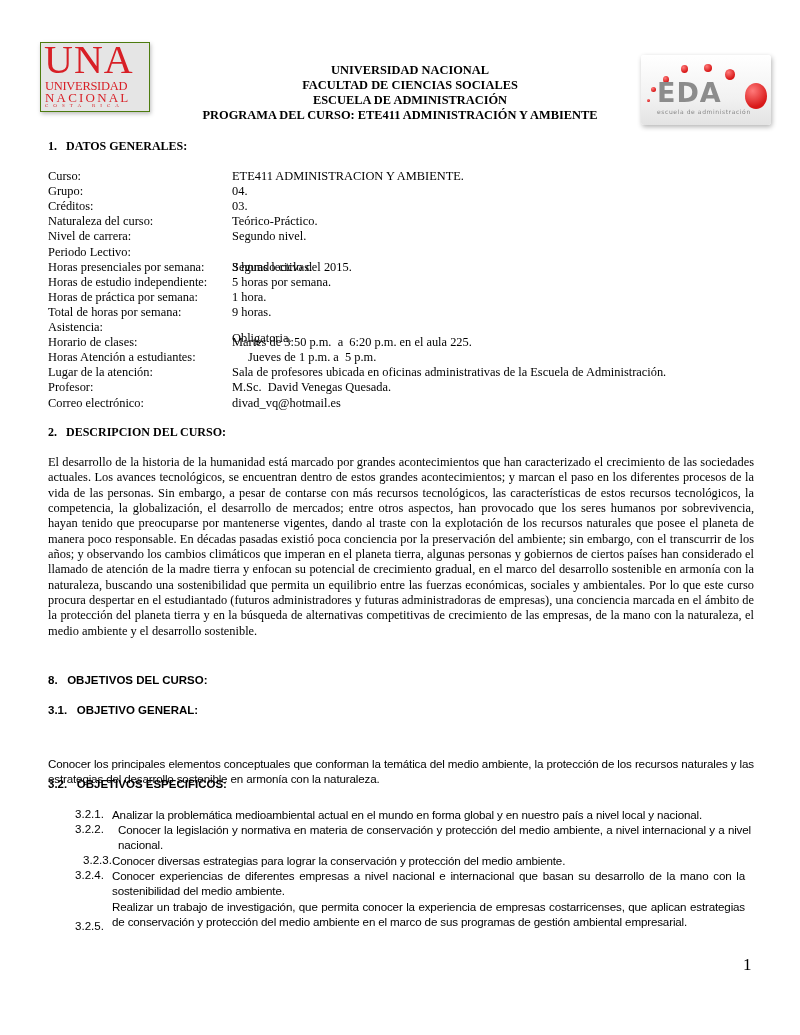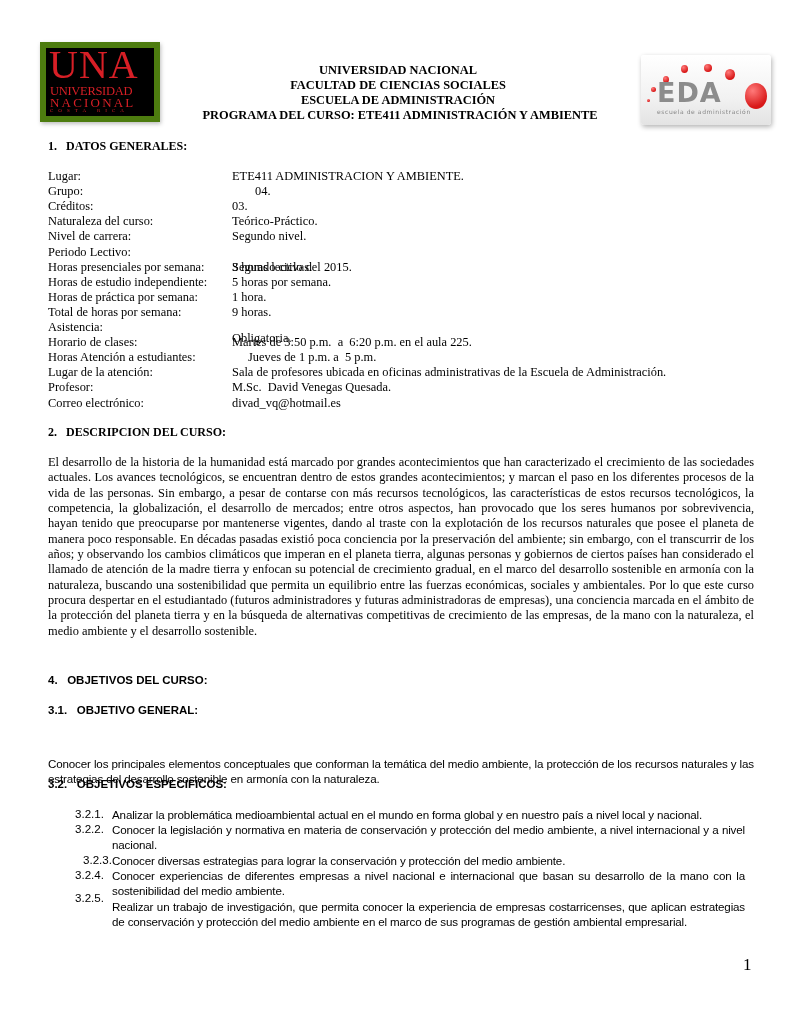--- a/index.html
+++ b/index.html
@@ -1,36 +1,36 @@
 <!DOCTYPE html>
 <html><head>
 <meta charset="utf-8">
 <style>
   html, body { margin: 0; padding: 0; background: #ffffff; }
   body { width: 800px; height: 1035px; position: relative; overflow: hidden;
          font-family: "Liberation Serif", "DejaVu Serif", serif; color: #000; font-size: 12.4px; }
   .abs { position: absolute; }
   
-  .una-logo { left: 40px; top: 42px; width: 108px; height: 68px; background: #000000;
-    box-shadow: 1px 2px 4px rgba(0,0,0,0.25); border: 6px solid #4d7c0f; overflow: hidden; }
+  .una-logo { left: 40px; top: 42px; width: 108px; height: 68px; background: #e5e5e5;
+    box-shadow: 1px 2px 4px rgba(0,0,0,0.25); border: 1px solid #4d7c0f; overflow: hidden; }
   .una-logo .una-big { position: absolute; left: 3px; top: -3px; font-size: 40px; color: #d81f26;
     font-family: "Liberation Serif", serif; letter-spacing: 1px; line-height: 40px; }
   .una-logo .una-univ { position: absolute; left: 4px; top: 37px; font-size: 12.5px; color: #d81f26; line-height: 13px; letter-spacing: -0.3px; }
   .una-logo .una-nac { position: absolute; left: 4px; top: 48px; font-size: 13px; color: #d81f26; line-height: 13px; letter-spacing: 2.2px; }
   .una-logo .una-cr { position: absolute; left: 4px; top: 60px; font-size: 5px; color: #d81f26; line-height: 6px; letter-spacing: 5px; }
   
   .eda-logo { left: 641px; top: 55px; width: 130px; height: 70px;
     background: linear-gradient(180deg, #ffffff 0%, #f2f2f2 60%, #e3e3e3 100%);
     box-shadow: 1px 2px 5px rgba(0,0,0,0.3); border-radius: 3px; }
   .dot { position: absolute; border-radius: 50%; background: radial-gradient(circle at 35% 30%, #ff7a7a, #d81818 70%); }
   .eda-text { position: absolute; left: 16px; top: 23px; font-family: "DejaVu Sans", sans-serif; font-size: 27px; font-weight: bold;
     color: #8c8c8c; letter-spacing: 1px; line-height: 30px; }
   .eda-sub { position: absolute; left: 16px; top: 53px; font-family: "DejaVu Sans", sans-serif; font-size: 6px; color: #888; letter-spacing: 0.6px; }
   
-  .hdr { left: 148px; width: 500px; text-align: center; font-weight: bold; font-size: 12.4px; line-height: 15px; }
+  .hdr { left: 160px; width: 500px; text-align: center; font-weight: bold; font-size: 12.4px; line-height: 15px; }
   .sec { font-weight: bold; font-size: 12px; left: 48px; }
   .row-l { left: 48px; }
   .row-v { left: 232px; }
   .para { left: 48px; width: 706px; text-align: justify; line-height: 15.35px; text-align-last: left; }
   .obj-num { left: 75px; }
   .obj-txt { left: 112px; width: 633px; text-align: justify; line-height: 15.35px; }
   .cond { font-family: "Liberation Sans", sans-serif; font-stretch: condensed; }
   .pagenum { left: 743px; top: 955px; font-size: 17px; }
 </style>
 </head>
@@ -56,24 +56,24 @@
 </div>
 
 <div class="abs hdr" style="top:63px;">UNIVERSIDAD NACIONAL</div>
 <div class="abs hdr" style="top:78px;">FACULTAD DE CIENCIAS SOCIALES</div>
 <div class="abs hdr" style="top:93px;">ESCUELA DE ADMINISTRACIÓN</div>
 <div class="abs hdr" style="top:108px; left:100px; width:600px;">PROGRAMA DEL CURSO: ETE411 ADMINISTRACIÓN Y AMBIENTE</div>
 
 <div class="abs sec" style="top:139px; white-space:pre;">1.   DATOS GENERALES:</div>
 
 <div id="rows">
-    <div class="abs row-l" style="top: 169px;">Lugar:</div>
+    <div class="abs row-l" style="top: 169px;">Curso:</div>
     <div class="abs row-v" style="top: 169px; white-space: pre;">ETE411 ADMINISTRACION Y AMBIENTE.</div>
     <div class="abs row-l" style="top: 184.1px;">Grupo:</div>
-    <div class="abs row-v" style="top: 184.1px; white-space: pre; margin-left: 23px;">04.</div>
+    <div class="abs row-v" style="top: 184.1px; white-space: pre;">04.</div>
     <div class="abs row-l" style="top: 199.2px;">Créditos:</div>
     <div class="abs row-v" style="top: 199.2px; white-space: pre;">03.</div>
     <div class="abs row-l" style="top: 214.3px;">Naturaleza del curso:</div>
     <div class="abs row-v" style="top: 214.3px; white-space: pre;">Teórico-Práctico.</div>
     <div class="abs row-l" style="top: 229.4px;">Nivel de carrera:</div>
     <div class="abs row-v" style="top: 229.4px; white-space: pre;">Segundo nivel.</div>
     <div class="abs row-l" style="top: 244.5px;">Periodo Lectivo:</div>
     <div class="abs row-v" style="top: 244.5px; white-space: pre; margin-top: 15px;">Segundo ciclo del 2015.</div>
     <div class="abs row-l" style="top: 259.6px;">Horas presenciales por semana:</div>
     <div class="abs row-v" style="top: 259.6px; white-space: pre;">3 horas lectivas.</div>
@@ -93,31 +93,31 @@
     <div class="abs row-v" style="top: 365.3px; white-space: pre;">Sala de profesores ubicada en oficinas administrativas de la Escuela de Administración.</div>
     <div class="abs row-l" style="top: 380.4px;">Profesor:</div>
     <div class="abs row-v" style="top: 380.4px; white-space: pre;">M.Sc.  David Venegas Quesada.</div>
     <div class="abs row-l" style="top: 395.5px;">Correo electrónico:</div>
     <div class="abs row-v" style="top: 395.5px; white-space: pre;">divad_vq@hotmail.es</div>
   </div>
 
 <div class="abs sec" style="top:425px; white-space:pre;">2.   DESCRIPCION DEL CURSO:</div>
 <div class="abs para" style="top:455px;">El desarrollo de la historia de la humanidad está marcado por grandes acontecimientos que han caracterizado el crecimiento de las sociedades actuales. Los avances tecnológicos, se encuentran dentro de estos grandes acontecimientos; y marcan el paso en los diferentes procesos de la vida de las personas. Sin embargo, a pesar de contarse con más recursos tecnológicos, las características de estos recursos tecnológicos, la competencia, la globalización, el desarrollo de mercados; entre otros aspectos, han provocado que los seres humanos por sobrevivencia, hayan tenido que preocuparse por mantenerse vigentes, dando al traste con la explotación de los recursos naturales que posee el planeta de manera poco responsable. En décadas pasadas existió poca conciencia por la preservación del ambiente; sin embargo, con el transcurrir de los años; y observando los cambios climáticos que imperan en el planeta tierra, algunas personas y gobiernos de ciertos países han considerado el llamado de atención de la madre tierra y enfocan su potencial de crecimiento gradual, en el marco del  desarrollo sostenible en armonía con la naturaleza, buscando una sostenibilidad que permita un equilibrio entre las fuerzas económicas, sociales y ambientales. Por lo que este curso procura despertar en el estudiantado (futuros administradores y futuras administradoras de empresas), una conciencia marcada en el ámbito de la protección del planeta tierra y en la búsqueda de alternativas competitivas de crecimiento de las empresas, de la mano con la naturaleza, el medio ambiente y el desarrollo sostenible.</div>
 
-<div class="abs sec cond" style="top:674px; white-space:pre; font-size:11.5px;">4.   OBJETIVOS DEL CURSO:</div>
+<div class="abs sec cond" style="top:674px; white-space:pre; font-size:11.5px;">8.   OBJETIVOS DEL CURSO:</div>
 <div class="abs sec cond" style="top:704px; white-space:pre; font-size:11.5px;text-align:right;">3.1.   OBJETIVO GENERAL:</div>
 <div class="abs para cond" style="top:756px; font-size:11.6px; letter-spacing:-0.15px;">Conocer los principales elementos conceptuales que conforman la temática del medio ambiente, la protección de los recursos naturales y las estrategias del desarrollo sostenible en armonía con la naturaleza.</div>
 <div class="abs sec cond" style="top:778px; white-space:pre; font-size:11.5px;">3.2.   OBJETIVOS ESPECIFICOS:</div>
 
 <div id="objs">
     <div class="abs obj-num cond" style="top: 807px; font-size: 11.6px;">3.2.1.</div>
     <div class="abs obj-txt cond" style="top: 807px; font-size: 11.6px; letter-spacing: -0.15px;">Analizar la problemática medioambiental actual en el mundo en forma global y en nuestro país a nivel local y nacional.</div>
     <div class="abs obj-num cond" style="top: 822px; font-size: 11.6px;">3.2.2.</div>
-    <div class="abs obj-txt cond" style="top: 822px; font-size: 11.6px; letter-spacing: -0.15px;">Conocer la legislación y normativa en materia de conservación y protección del medio ambiente, a nivel internacional y a nivel nacional.</div>
+    <div class="abs obj-txt cond" style="top: 822px; font-size: 11.6px; letter-spacing: -0.15px; margin-left: 6px;">Conocer la legislación y normativa en materia de conservación y protección del medio ambiente, a nivel internacional y a nivel nacional.</div>
     <div class="abs obj-num cond" style="top: 853px; font-size: 11.6px; margin-left: 8px;">3.2.3.</div>
     <div class="abs obj-txt cond" style="top: 853px; font-size: 11.6px; letter-spacing: -0.15px;">Conocer diversas estrategias para lograr la conservación y protección del medio ambiente.</div>
     <div class="abs obj-num cond" style="top: 868px; font-size: 11.6px;">3.2.4.</div>
     <div class="abs obj-txt cond" style="top: 868px; font-size: 11.6px; letter-spacing: -0.15px;">Conocer experiencias de diferentes empresas a nivel nacional  e internacional que basan su desarrollo de la mano con la sostenibilidad del medio ambiente.</div>
-    <div class="abs obj-num cond" style="top: 891px; font-size: 11.6px;">3.2.5.</div>
+    <div class="abs obj-num cond" style="top: 919px; font-size: 11.6px;">3.2.5.</div>
     <div class="abs obj-txt cond" style="top: 899px; font-size: 11.6px; letter-spacing: -0.15px;">Realizar un trabajo de investigación, que permita conocer la experiencia de empresas costarricenses, que aplican estrategias de conservación y protección del medio ambiente en el marco de sus programas de gestión ambiental empresarial.</div>
   </div>
 
 <div class="abs pagenum">1</div>
 
 </body></html>

